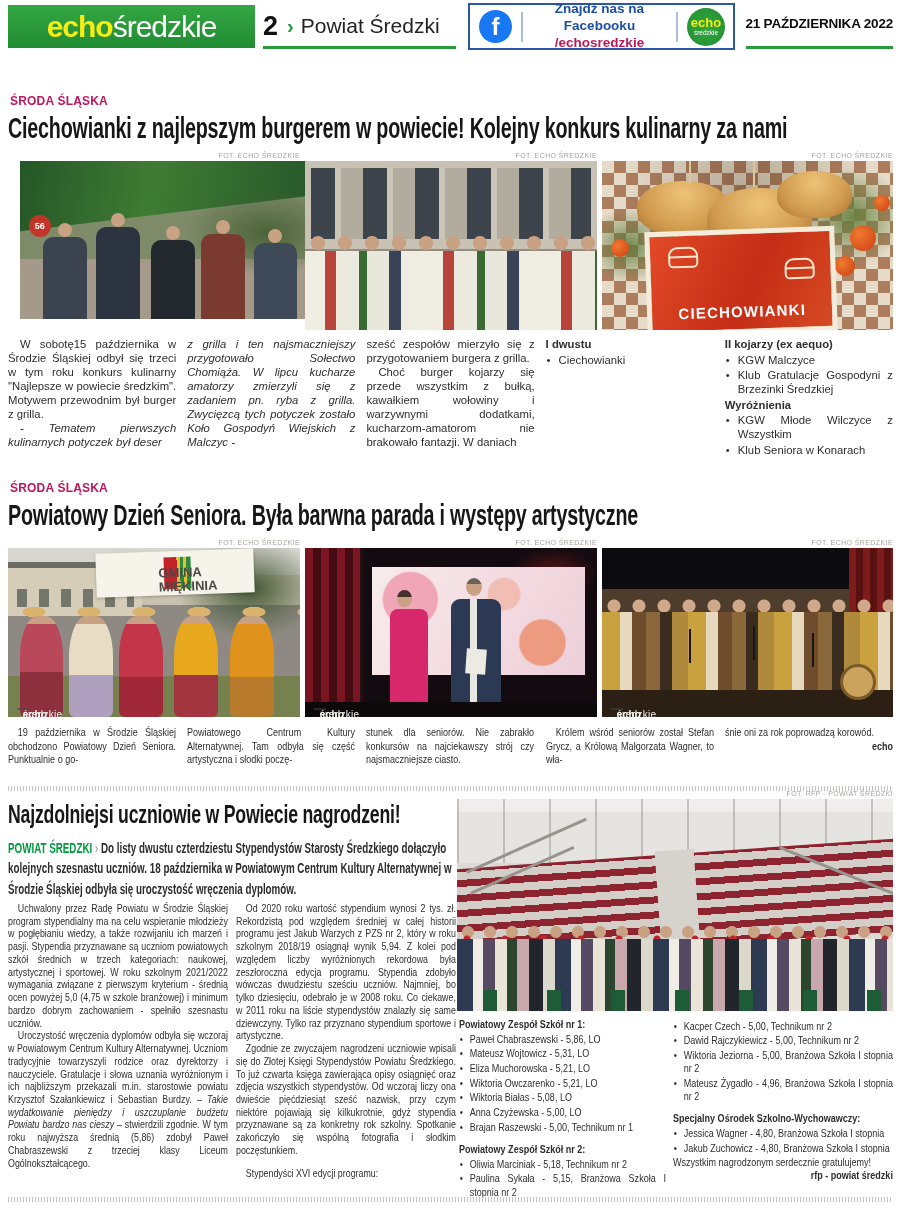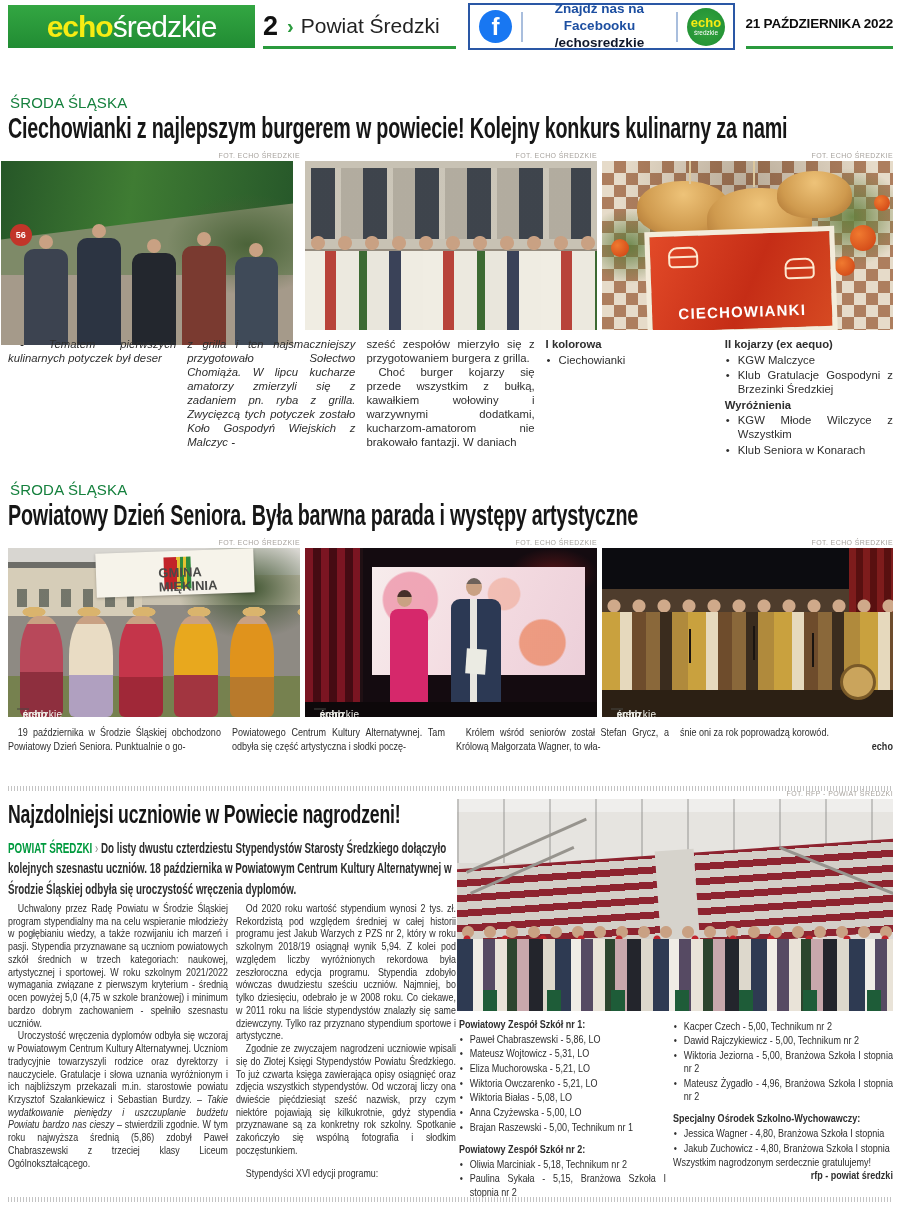--- a/index.html
+++ b/index.html
@@ -17,30 +17,30 @@
   .pageinfo .chev{color:#2a9a3d;font-size:20px;font-weight:700;margin:0 7px 0 9px;}
   .pageinfo .sec{font-size:21px;color:#222;}
   .rule{height:3px;background:#2a9a3d;}
   .fb-badge{left:468px;top:3px;width:267px;height:47px;border:2px solid #2a57a5;background:#fff;
             box-sizing:border-box;display:flex;align-items:center;}
   .fb-circle{width:33px;height:33px;border-radius:50%;background:#1877f2;color:#fff;margin-left:9px;
              display:flex;align-items:center;justify-content:center;font-weight:700;font-size:24px;flex:0 0 auto;}
   .vdiv{width:2px;height:30px;background:#a9bedd;margin:0 9px;flex:0 0 auto;}
   .fb-text{flex:1;text-align:center;line-height:1.25;}
   .fb-text .l1{color:#1d4fa1;font-weight:700;font-size:13.5px;}
-  .fb-text .l2{color:#0f172a;font-weight:700;font-size:13.5px;}
+  .fb-text .l2{color:#be185d;font-weight:700;font-size:13.5px;}
   .echo-circle{width:38px;height:38px;border-radius:50%;background:radial-gradient(#35a53f,#1f8e33);
                margin-right:8px;display:flex;flex-direction:column;align-items:center;justify-content:center;flex:0 0 auto;}
   .echo-circle .e1{color:#f7ec13;font-weight:700;font-size:13px;line-height:1;}
   .echo-circle .e2{color:#fff;font-size:6.5px;line-height:1.1;}
   .issue-date{left:640px;top:16px;width:253px;text-align:right;font-weight:700;font-size:13.5px;
               letter-spacing:-.2px;color:#0d0d0d;}
 
   
-  .kicker{font-size:15px;font-weight:400;color:#15803d;letter-spacing:.2px;}
+  .kicker{font-size:12px;font-weight:700;color:#be185d;letter-spacing:.2px;}
   .headline{white-space:nowrap;font-weight:700;color:#161616;letter-spacing:-.3px;
             transform:scaleX(.68);transform-origin:0 0;}
   .credit{font-size:7px;color:#a8a39e;letter-spacing:.4px;text-align:right;}
   .cols{display:flex;gap:11px;}
   .col{flex:1;min-width:0;}
   .bodytxt{font-size:11.3px;line-height:1.24;text-align:justify;color:#2e2e2e;}
   .bodytxt p{margin:0;}
   .ind{text-indent:12px;}
   .it{font-style:italic;}
   .bh{font-weight:700;}
@@ -179,21 +179,21 @@
   <div class="abs issue-date">21 PAŹDZIERNIKA 2022</div>
   <div class="abs rule" style="left:746px;top:46px;width:147px;"></div>
 
   <div class="abs kicker" style="left:10px;top:94px;">ŚRODA ŚLĄSKA</div>
   <h2 class="abs headline" style="left:8px;top:112px;margin:0;font-size:29px;">Ciechowianki z najlepszym burgerem w powiecie! Kolejny konkurs kulinarny za nami</h2>
 
   <div class="abs credit" style="left:8px;top:152px;width:292px;">FOT. ECHO ŚREDZKIE</div>
   <div class="abs credit" style="left:305px;top:152px;width:292px;">FOT. ECHO ŚREDZKIE</div>
   <div class="abs credit" style="left:602px;top:152px;width:291px;">FOT. ECHO ŚREDZKIE</div>
 
-  <div class="ph" style="left:1px;top:161px;width:292px;height:184px;">
+  <div class="ph" style="left:20px;top:161px;width:292px;height:158px;">
     <div class="p11-bg"></div>
     <div class="p11-canopy"></div>
     <div class="p11-tree"></div>
     <div class="pfig" style="left:8%;background:#3c4350;">
         <i class="phead" style="top:-14px;left:50%;margin-left:-7px;"></i>
       </div>
     <div class="pfig" style="left:26%;background:#2c3442;height:58%;">
         <i class="phead" style="top:-14px;left:50%;margin-left:-7px;"></i>
       </div>
     <div class="pfig" style="left:45%;background:#23272e;height:50%;">
@@ -231,31 +231,32 @@
     <div class="p13-fl" style="right:1%;top:20%;width:16px;height:16px;"></div>
     <div class="p13-card">
       <i class="burger-ic" style="left:10%;top:12%;"></i>
       <i class="burger-ic" style="right:9%;top:28%;"></i>
       <div class="txt">CIECHOWIANKI</div>
     </div>
   </div>
 
   <div class="abs cols bodytxt" style="left:8px;top:337px;width:885px;height:127px;overflow:hidden;">
     <div class="col">
+      <p class="ind">W sobotę15 października w Środzie Śląskiej odbył się trzeci w tym roku konkurs kulinarny "Najlepsze w powiecie średzkim". Motywem przewodnim był burger z grilla.</p>
       <p class="ind it">- Tematem pierwszych kulinarnych potyczek był deser</p>
     </div>
     <div class="col">
       <p><span class="it">z grilla i ten najsmaczniejszy przygotowało Sołectwo Chomiąża. W lipcu kucharze amatorzy zmierzyli się z zadaniem pn. ryba z grilla. Zwycięzcą tych potyczek zostało Koło Gospodyń Wiejskich z Malczyc -</span> </p>
     </div>
     <div class="col">
       <p>sześć zespołów mierzyło się z przygotowaniem burgera z grilla.</p>
       <p class="ind">Choć burger kojarzy się przede wszystkim z bułką, kawałkiem wołowiny i warzywnymi dodatkami, kucharzom-amatorom nie brakowało fantazji. W daniach</p>
     </div>
     <div class="col">
-      <p class="bh">I kolorowa</p>
+      <p class="bh">I dwustu</p>
       <ul class="blist">
           <li>Ciechowianki</li>
         </ul>
     </div>
     <div class="col">
       <p class="bh">II kojarzy (ex aequo)</p>
       <ul class="blist">
         <li>KGW Malczyce</li>
         <li>Klub Gratulacje Gospodyni z Brzezinki Średzkiej</li>
       </ul>
@@ -338,20 +339,25 @@
           <p class="ind">19 października w Środzie Śląskiej obchodzono Powiatowy Dzień Seniora. Punktualnie o go-</p>
         </div>
       </div>
     <div class="col">
         <div class="bodytxt cx82" style="font-size:11px;">
           <p>Powiatowego Centrum Kultury Alternatywnej. Tam odbyła się część artystyczna i słodki poczę-</p>
         </div>
       </div>
     <div class="col">
         <div class="bodytxt cx82" style="font-size:11px;">
+          <p>stunek dla seniorów. Nie zabrakło konkursów na najciekawszy strój czy najsmaczniejsze ciasto.</p>
+        </div>
+      </div>
+    <div class="col">
+        <div class="bodytxt cx82" style="font-size:11px;">
           <p class="ind">Królem wśród seniorów został Stefan Grycz, a Królową Małgorzata Wagner, to wła-</p>
         </div>
       </div>
     <div class="col">
         <div class="bodytxt cx82" style="font-size:11px;">
           <p>śnie oni za rok poprowadzą korowód.</p>
           <span class="sig">echo</span>
         </div>
       </div>
   </div>

